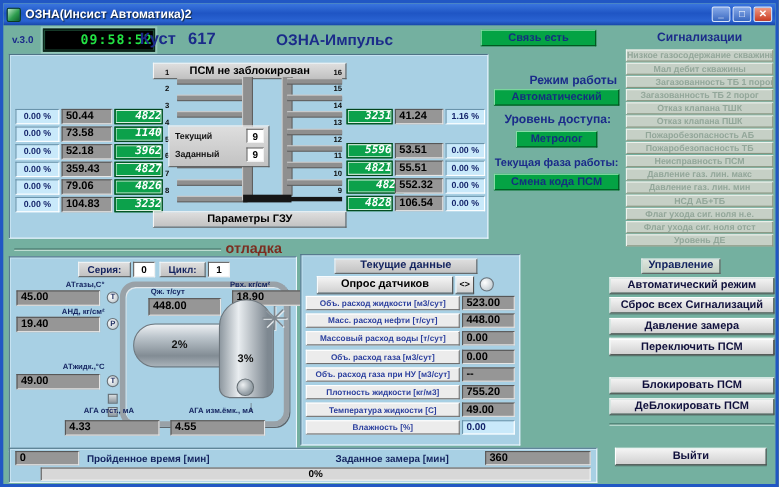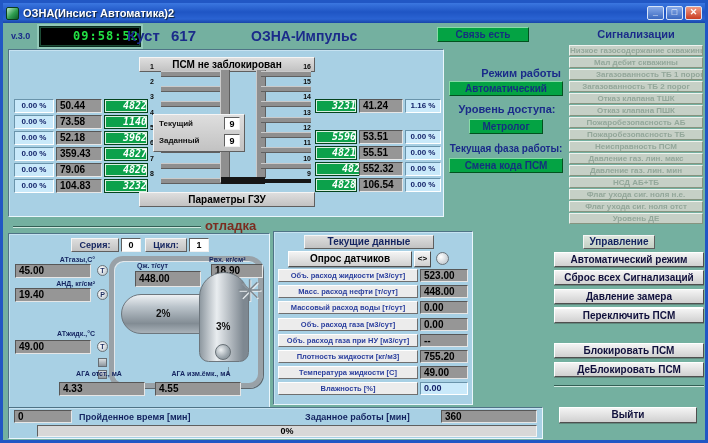--- a/index.html
+++ b/index.html
@@ -84,21 +84,21 @@
       <span class="tb-btn">□</span>
       <span class="tb-btn tb-close">✕</span>
     </span>
   </div>
 
   <div class="abs navyhdr" style="left:8px;top:28px;font-size:9px;">v.3.0</div>
   <div class="abs clock" style="left:36px;top:23px;width:68px;height:19px;">09:58:52</div>
   <div class="abs navyhdr" style="left:124px;top:24px;font-size:15px;">Куст</div>
   <div class="abs navyhdr" style="left:168px;top:24px;font-size:15px;">617</div>
   <div class="abs navyhdr" style="left:248px;top:25px;font-size:14px;">ОЗНА-Импульс</div>
-  <div class="abs greenbtn" style="left:434px;top:24px;width:92px;height:15px;line-height:13px;">Связь есть</div>
+  <div class="abs greenbtn" style="left:434px;top:24px;width:105px;height:15px;line-height:13px;">Связь есть</div>
   <div class="abs navyhdr" style="left:566px;top:25px;width:134px;text-align:center;font-size:11px;">Сигнализации</div>
 
   <div class="abs alarmbtn" style="left:566px;top:42px;width:134px;height:11px;line-height:10px;">Низкое газосодержание скважины</div>
   <div class="abs alarmbtn" style="left:566px;top:54px;width:134px;height:11px;line-height:10px;">Мал дебит скважины</div>
   <div class="abs alarmbtn" style="left:566px;top:66px;width:134px;height:11px;line-height:10px;padding-left:26px;">Загазованность ТБ 1 порог</div>
   <div class="abs alarmbtn" style="left:566px;top:78px;width:134px;height:11px;line-height:10px;">Загазованность ТБ 2 порог</div>
   <div class="abs alarmbtn" style="left:566px;top:102px;width:134px;height:11px;line-height:10px;">Отказ клапана ПШК</div>
   <div class="abs alarmbtn" style="left:566px;top:90px;width:134px;height:11px;line-height:10px;">Отказ клапана ТШК</div>
   <div class="abs alarmbtn" style="left:566px;top:114px;width:134px;height:11px;line-height:10px;">Пожаробезопасность АБ</div>
   <div class="abs alarmbtn" style="left:566px;top:126px;width:134px;height:11px;line-height:10px;">Пожаробезопасность ТБ</div>
@@ -218,21 +218,21 @@
     <div class="abs slabel" style="left:8px;top:22px;width:78px;text-align:right;">АТгазы,С°</div>
     <div class="abs gval" style="left:6px;top:30px;width:76px;height:14px;line-height:12px;">45.00</div>
     <div class="abs slabel" style="left:8px;top:46px;width:78px;text-align:right;">АНД, кг/см²</div>
     <div class="abs gval" style="left:6px;top:54px;width:76px;height:14px;line-height:12px;">19.40</div>
     <div class="abs gaugecirc" style="left:88px;top:31px;width:11px;height:11px;line-height:10px;">Т</div>
     <div class="abs gaugecirc" style="left:88px;top:55px;width:11px;height:11px;line-height:10px;">Р</div>
 
     <div class="abs slabel" style="left:128px;top:28px;">Qж. т/сут</div>
     <div class="abs gval" style="left:126px;top:37px;width:66px;height:16px;line-height:14px;">448.00</div>
     <div class="abs slabel" style="left:200px;top:22px;">Рвх. кг/см²</div>
-    <div class="abs gval" style="left:202px;top:30px;width:52px;height:14px;line-height:12px;">18.90</div>
+    <div class="abs gval" style="left:202px;top:30px;width:64px;height:14px;line-height:12px;">18.90</div>
 
     <div class="abs vessel-h" style="left:112px;top:60px;width:98px;height:40px;z-index:3;">
       <span class="abs tankpct" style="left:34px;top:13px;">2%</span>
     </div>
     <div class="abs vessel-v" style="left:190px;top:38px;width:50px;height:90px;z-index:4;">
       <span class="abs tankpct" style="left:16px;top:48px;">3%</span>
     </div>
     <div class="abs fan" style="left:228px;top:42px;z-index:5;">✳</div>
 
     <div class="abs slabel" style="left:8px;top:96px;width:78px;text-align:right;">АТжидк.,°С</div>
@@ -281,18 +281,18 @@
   <div class="abs ctlbtn" style="left:551px;top:304px;width:150px;height:15px;line-height:13px;">Стоп замера</div>
   <div class="abs ctlbtn" style="left:551px;top:305px;width:150px;height:15px;line-height:13px;">Переключить ПСМ</div>
   <div class="abs ctlbtn" style="left:551px;top:340px;width:150px;height:15px;line-height:13px;">Блокировать ПСМ</div>
   <div class="abs ctlbtn" style="left:551px;top:359px;width:150px;height:15px;line-height:13px;">ДеБлокировать ПСМ</div>
   <div class="abs divline" style="left:551px;top:382px;width:150px;"></div>
   <div class="abs ctlbtn" style="left:556px;top:404px;width:138px;height:16px;line-height:14px;">Выйти</div>
 
   <div class="abs panel" style="left:5px;top:404px;width:535px;height:32px;">
     <div class="abs gval" style="left:5px;top:2px;width:58px;height:13px;line-height:11px;">0</div>
     <div class="abs slabel" style="left:70px;top:4px;font-size:9px;">Пройденное время [мин]</div>
-    <div class="abs slabel" style="left:296px;top:4px;font-size:9px;">Заданное работы [мин]</div>
+    <div class="abs slabel" style="left:296px;top:4px;font-size:9px;">Заданное замера [мин]</div>
     <div class="abs gval" style="left:432px;top:2px;width:96px;height:13px;line-height:11px;">360</div>
     <div class="abs progress" style="left:28px;top:17px;width:500px;height:12px;line-height:11px;">0%</div>
   </div>
 
 </div>
 
 </body></html>

